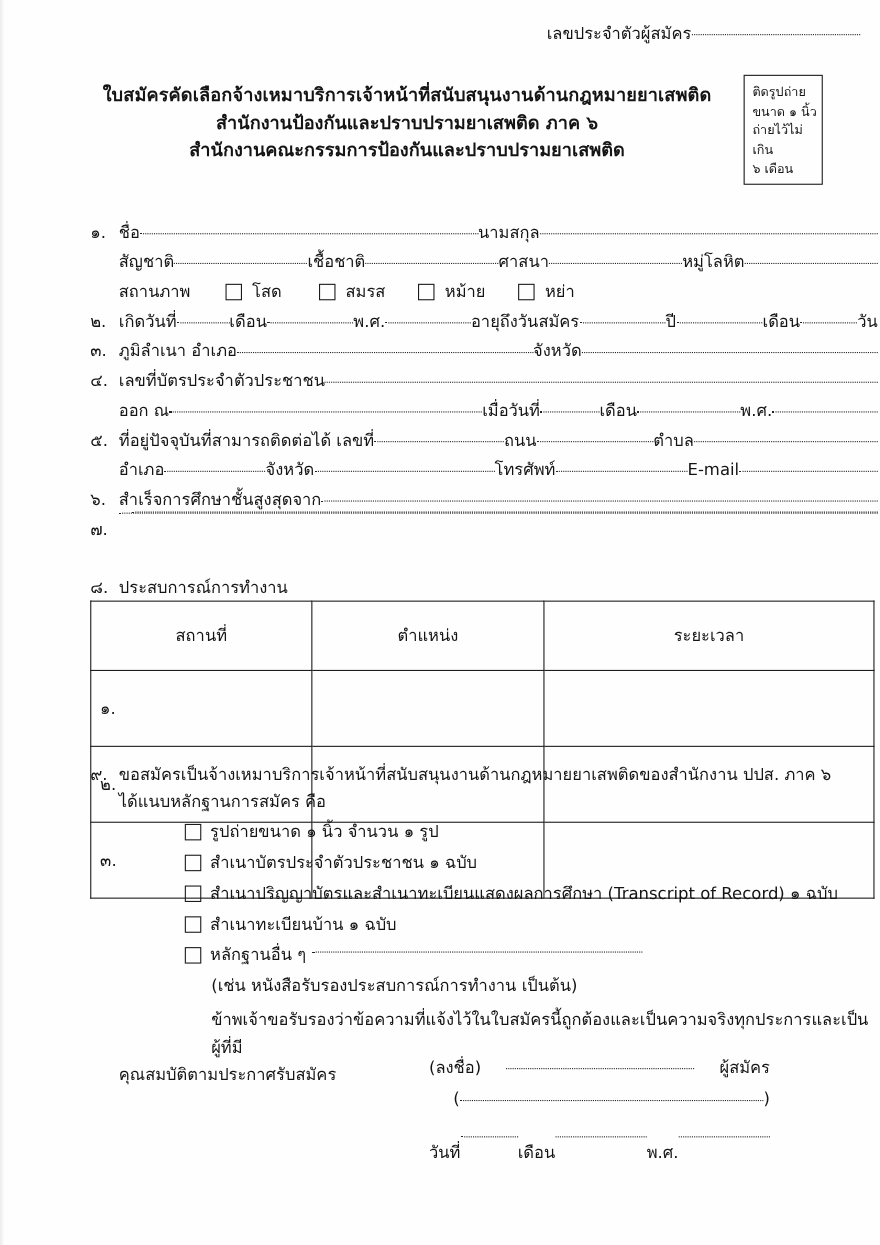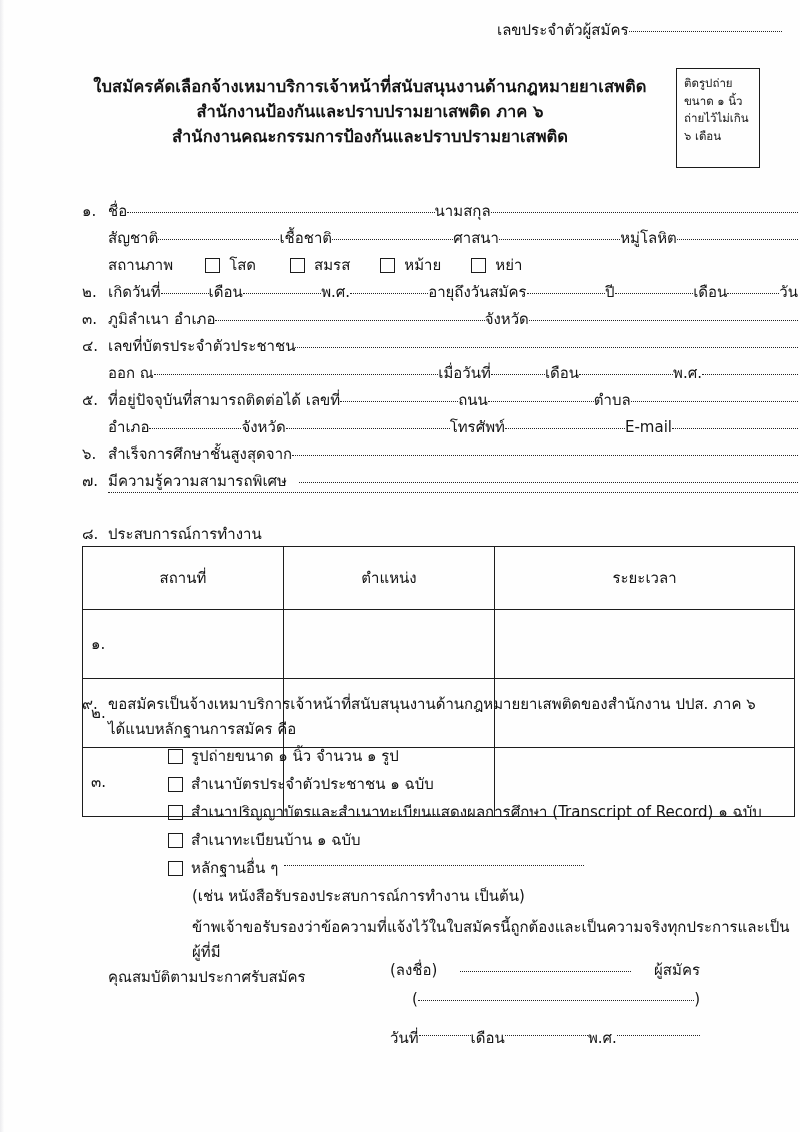--- a/index.html
+++ b/index.html
@@ -68,21 +68,21 @@
     font-size: 16.5px;
     line-height: 25px;
   }
   .title-line-1 { letter-spacing: .1px; }
 
   
   .photo-box {
     position: absolute;
     left: 676px;
     top: 68px;
-    width: 84px;
+    width: 72px;
     height: 100px;
     border: 1.6px solid #1b1b1b;
     padding: 6px 0 0 7px;
     box-sizing: border-box;
     font-size: 11.5px;
     line-height: 17.5px;
   }
 
   
   .form-body {
@@ -187,22 +187,22 @@
   .sign-line { display: flex; align-items: baseline; gap: 23px; }
   .sign-line .dots { min-width: 40px; }
   .sign-paren {
     display: flex;
     align-items: baseline;
     padding-left: 22px;
     margin-top: 8px;
   }
   .date-line {
     display: flex;
-    align-items: center;
-    margin-top: 18px;
+    align-items: flex-start;
+    margin-top: 28px;
     padding-left: 0;
   }
 </style>
 </head>
 <body>
 
 <div class="page">
   <div class="scan-edge"></div>
 
   <div class="applicant-no">
@@ -350,21 +350,20 @@
           <span class="lbl">สำเร็จการศึกษาชั้นสูงสุดจาก</span>
           <span class="dots"></span>
         </div>
       </div>
     </div>
 
     <div class="item">
       <span class="num">๗.</span>
       <div class="body">
         <div class="row">
-          <span class="lbl">มีความรู้ความสามารถพิเศษ</span>
           <span class="dots" style="margin-left:12px"></span>
         </div>
         <div class="row">
           <span class="dots"></span>
         </div>
       </div>
     </div>
 
   </div>
 

